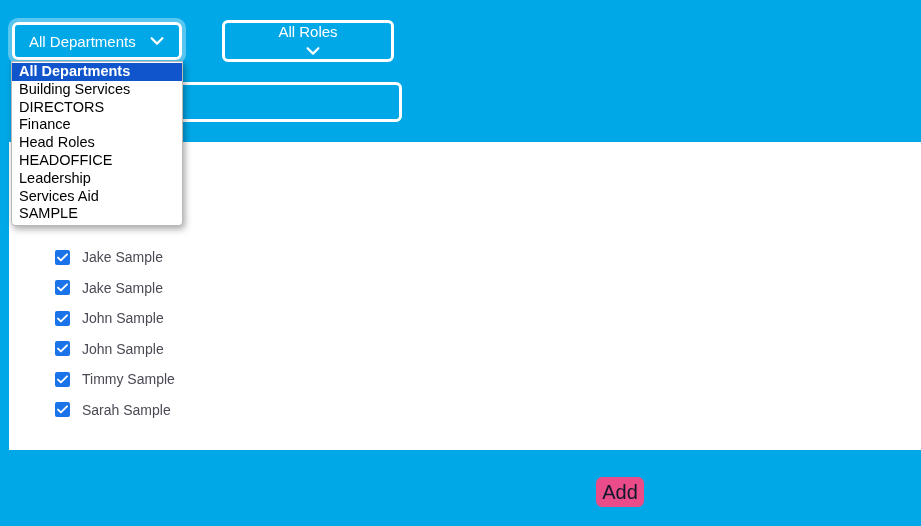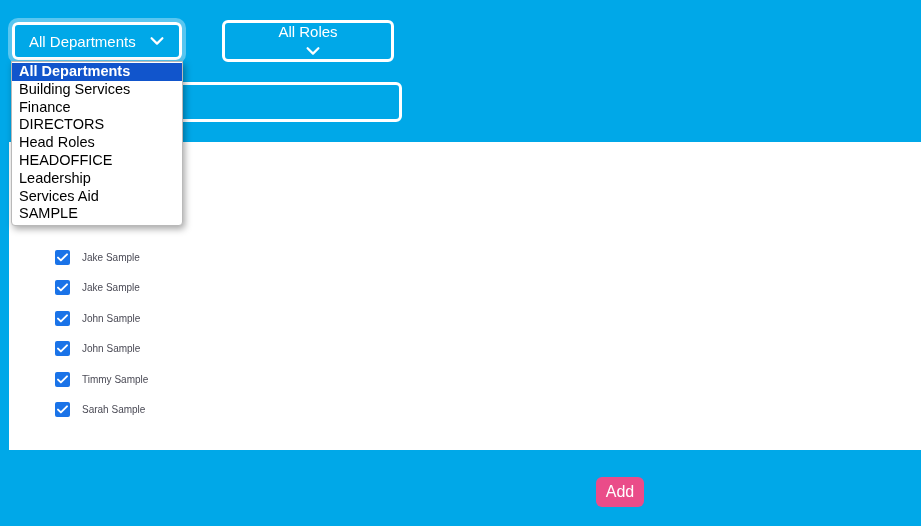--- a/index.html
+++ b/index.html
@@ -153,21 +153,21 @@
     position: relative;
     margin-right: 12px;
   }
   .cb svg {
     position: absolute;
     left: 2px;
     top: 3px;
     display: block;
   }
   .person-name {
-    font-size: 10px;
+    font-size: 14px;
     color: #4a4a55;
     font-family: "Liberation Sans", sans-serif;
     white-space: nowrap;
   }
 
   
   .footer {
     position: absolute;
     left: 0;
     top: 450px;
@@ -177,22 +177,22 @@
   }
   #add-button {
     position: absolute;
     left: 596px;
     top: 27px;
     width: 48px;
     height: 30px;
     background: #ea4c89;
     border: none;
     border-radius: 6px;
-    color: #ffffff;
-    font-size: 16px;
+    color: #0f172a;
+    font-size: 20px;
     font-family: "Liberation Sans", sans-serif;
     cursor: pointer;
     padding: 0;
     line-height: 30px;
     text-align: center;
   }
 </style>
 </head>
 <body>
 
@@ -214,22 +214,22 @@
         <path d="M2.6 5.2 L8 10.6 L13.4 5.2" fill="none" stroke="#ffffff" stroke-width="2.2" stroke-linecap="round" stroke-linejoin="round"></path>
       </svg>
     </span>
   </div>
 
   <input id="search-input" type="text" placeholder="Search Departments" style="">
 
   <div class="dropdown-list" id="dept-dropdown">
       <div class="dropdown-item selected">All Departments</div>
       <div class="dropdown-item">Building Services</div>
+      <div class="dropdown-item">DIRECTORS</div>
       <div class="dropdown-item">Finance</div>
-      <div class="dropdown-item">DIRECTORS</div>
       <div class="dropdown-item">Head Roles</div>
       <div class="dropdown-item">HEADOFFICE</div>
       <div class="dropdown-item">Leadership</div>
       <div class="dropdown-item">Services Aid</div>
       <div class="dropdown-item">SAMPLE</div>
     </div>
 
 </div>
 
 <div class="content-panel">

